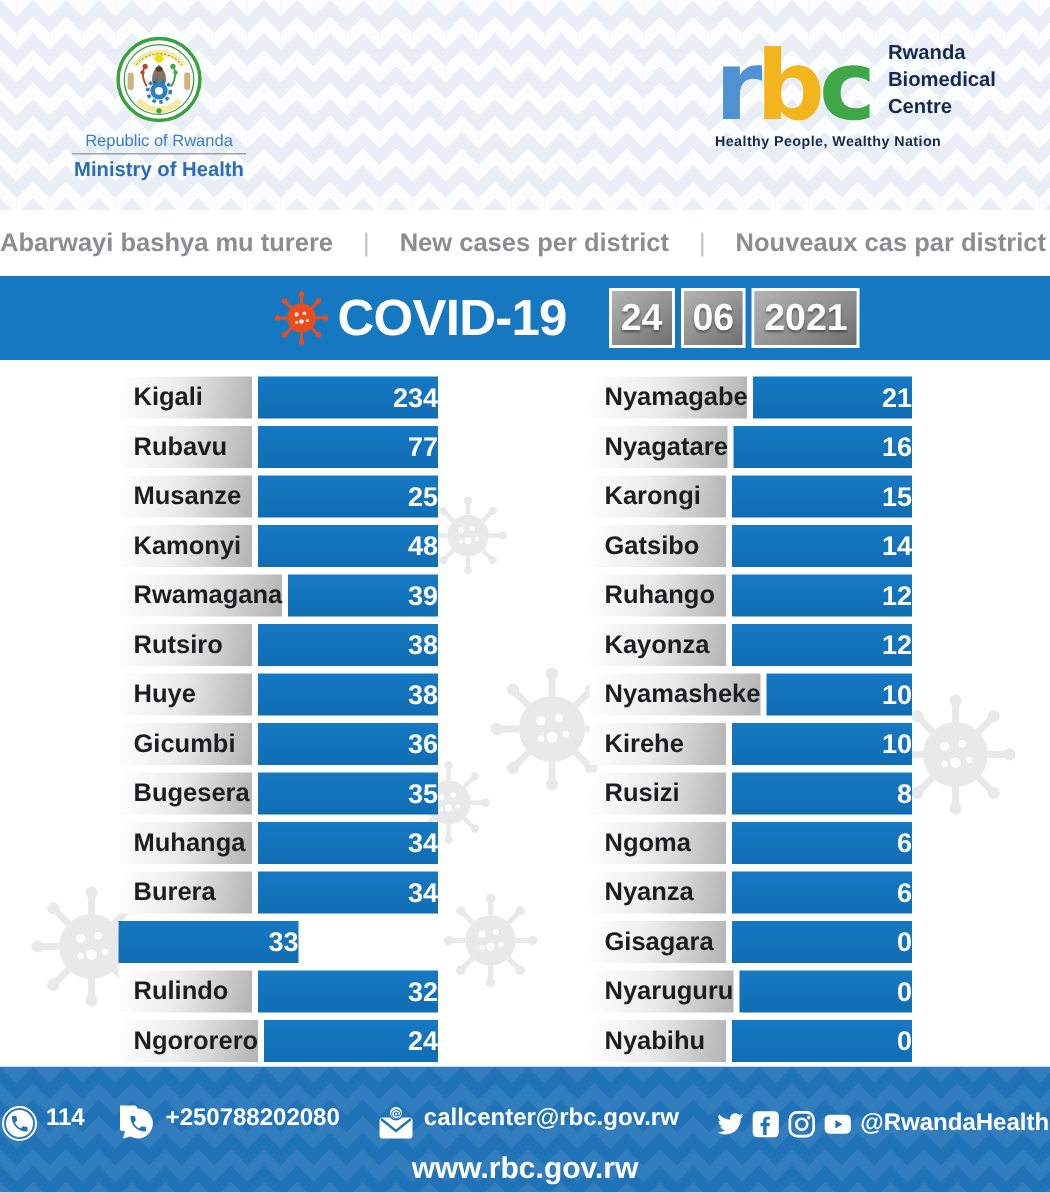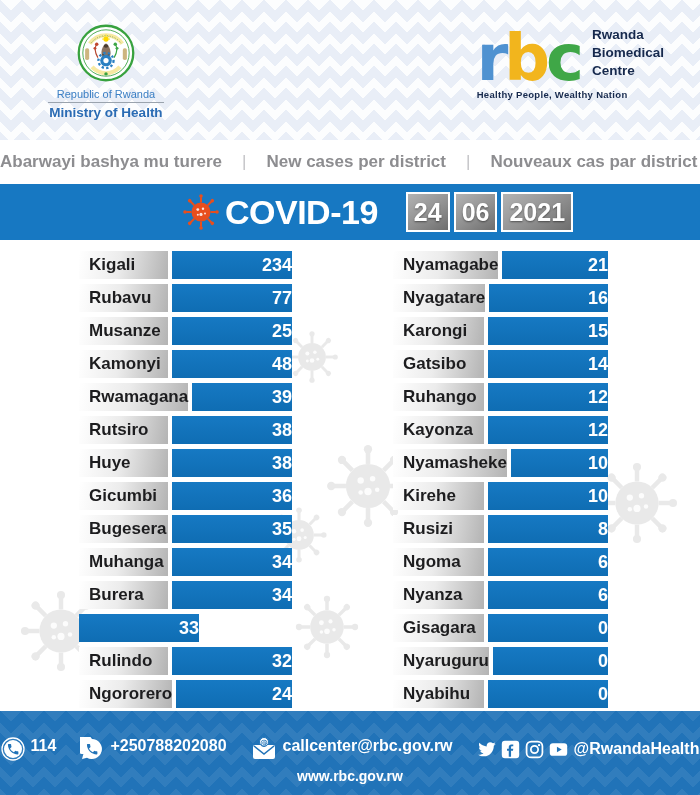--- a/index.html
+++ b/index.html
@@ -74,21 +74,21 @@
       linear-gradient(225deg,rgba(255,255,255,0.07) 25%,transparent 25%),
       linear-gradient(315deg,rgba(255,255,255,0.07) 25%,transparent 25%),
       linear-gradient(45deg,rgba(255,255,255,0.07) 25%,transparent 25%);
     background-position:-11px 0,-11px 0,0 0,0 0;
     background-size:22px 22px;
     color:#ffffff;
   }
   .contact-row { display:flex; align-items:center; justify-content:center; gap:24px; padding-top:26px; }
   .contact { display:flex; align-items:flex-start; gap:6px; font-size:16px; font-weight:bold; }
   .social-group { display:flex; align-items:center; gap:5px; }
-  .website { text-align:center; margin-top:7px; font-size:14px; font-weight:bold; }
+  .website { text-align:center; margin-top:7px; font-size:20px; font-weight:bold; }
 </style>
 </head>
 <body>
 
 <svg width="0" height="0" style="position:absolute">
   <defs>
     <symbol id="virus-shape" viewBox="0 0 100 100">
       <circle cx="50" cy="50" r="24" fill="currentColor"></circle>
       <g stroke="currentColor" stroke-width="5" fill="currentColor">
         <g>

